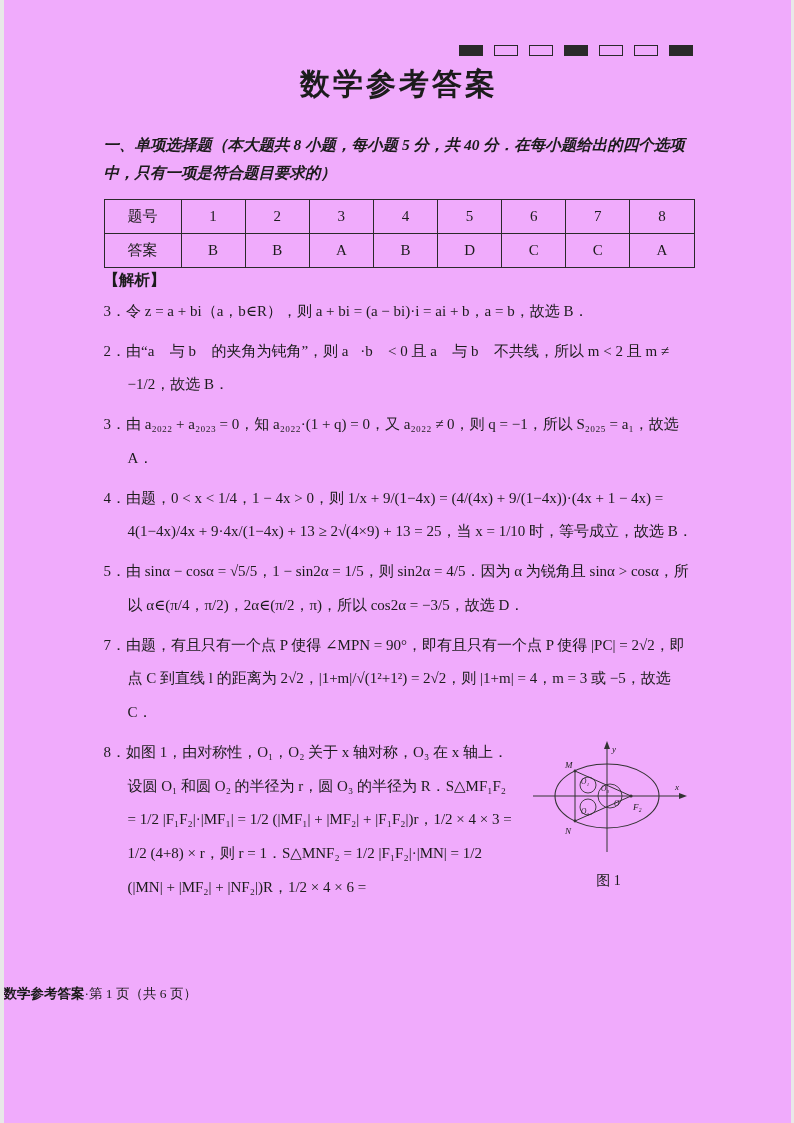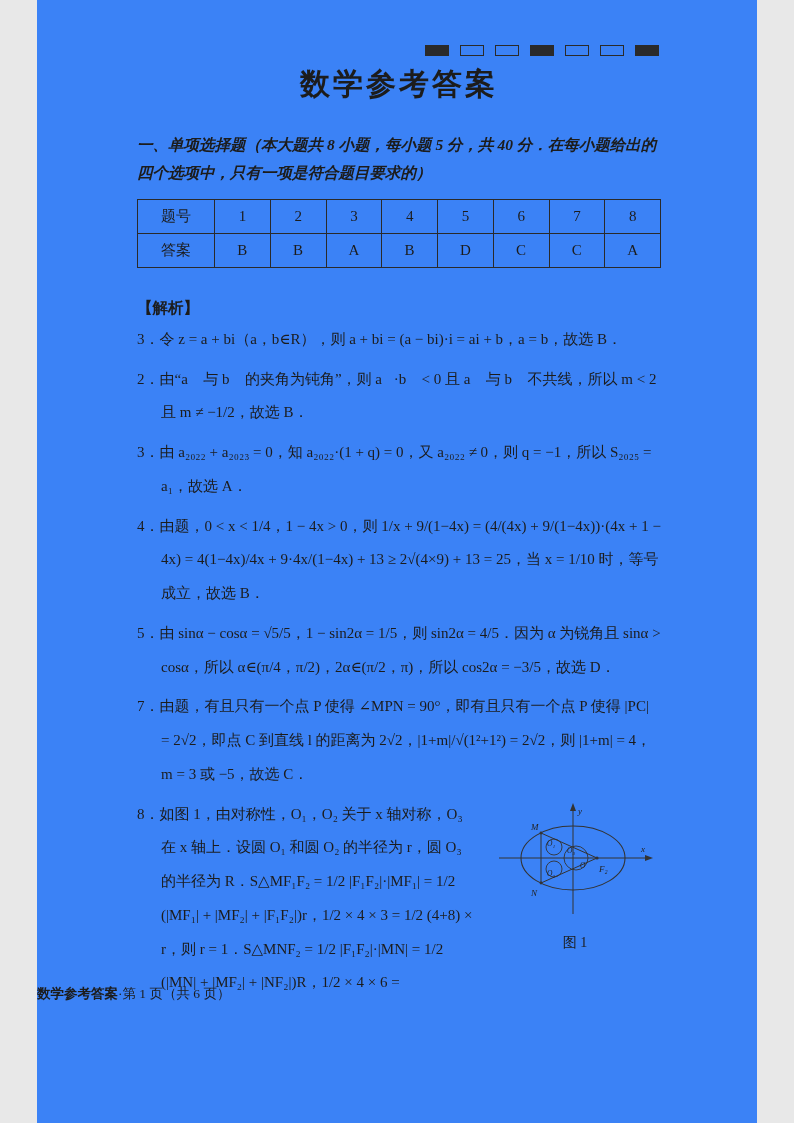--- a/index.html
+++ b/index.html
@@ -1,21 +1,21 @@
 <!DOCTYPE html>
 <html><head>
 <meta charset="utf-8">
 <style>
   html, body { margin: 0; padding: 0; background: #e8e8e8; }
   .page {
     position: relative;
-    width: 720px;
+    width: 787px;
     height: 1123px;
     margin: 0 auto;
-    background: #3b82f6;
+    background: #f0abfc;
     font-family: "Liberation Serif", "DejaVu Serif", serif;
     color: #1c1c1c;
     overflow: hidden;
   }
   .top-marks {
     position: absolute;
     top: 40px;
     right: 98px;
     white-space: nowrap;
   }
@@ -42,21 +42,21 @@
     margin: 0 0 12px 0;
     font-size: 15.5px;
     font-weight: bold;
     line-height: 1.8;
     font-style: italic;
   }
   table.answer-table {
     width: 100%;
     border-collapse: collapse;
     table-layout: fixed;
-    margin: 4px 0 30px 0;
+    margin: 4px 0 2px 0;
   }
   table.answer-table td {
     border: 1.2px solid #2a2a2a;
     height: 33px;
     text-align: center;
     font-size: 15px;
     padding: 0;
   }
   table.answer-table td.label { width: 76px; }
   .analysis-label {

